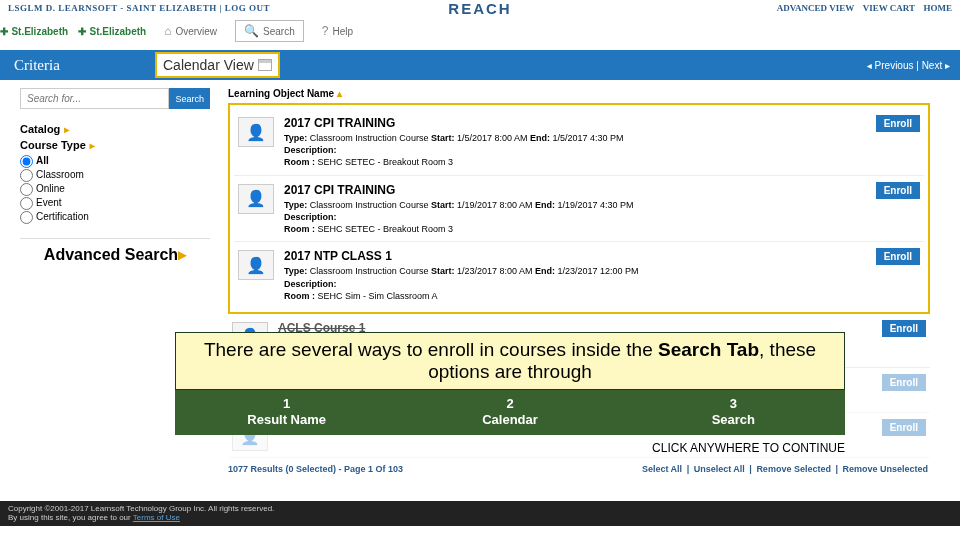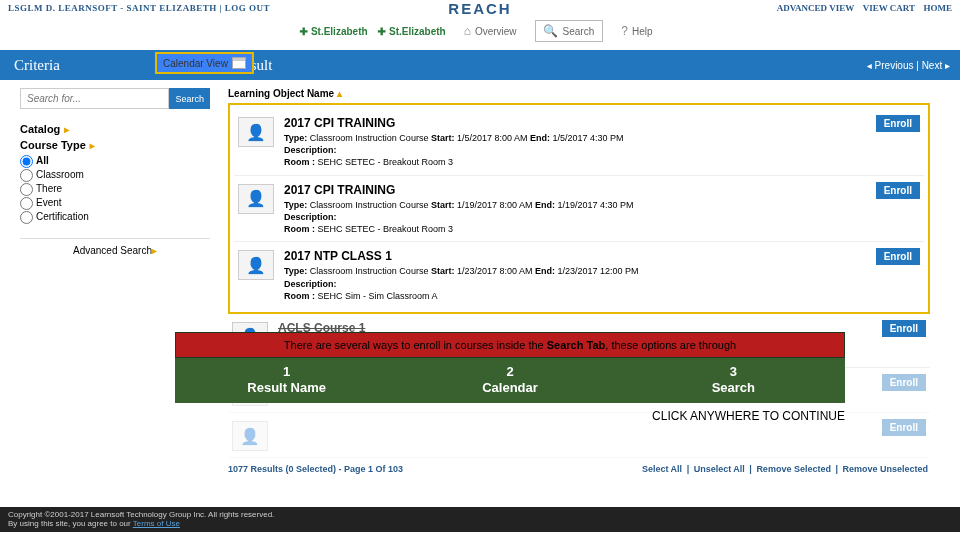--- a/index.html
+++ b/index.html
@@ -2,61 +2,61 @@
 <html><head>
 <meta charset="utf-8">
 <style>
   * { box-sizing: border-box; margin: 0; padding: 0; }
   body { font-family: Arial, sans-serif; font-size: 11px; width: 960px; height: 540px; overflow: hidden; background: #fff; position: relative; }
   .topbar { display: flex; justify-content: space-between; align-items: center; padding: 3px 8px; font-size: 9px; font-weight: bold; color: #2a5a8a; gap: 36px; }
   .topbar .left { font-family: Georgia, serif; letter-spacing: 0.5px; }
   .topbar .left a { color: #2a5a8a; text-decoration: none; }
   .topbar .center { position: absolute; left: 50%; transform: translateX(-50%); font-size: 15px; letter-spacing: 2px; color: #2a5a8a; font-weight: bold; }
   .topbar .right a { color: #2a5a8a; text-decoration: none; margin-left: 6px; font-family: Georgia, serif; font-size: 9px; }
-  .subnav { display: flex; justify-content: center; align-items: center; gap: 10px; padding: 4px 0 8px; font-size: 10px; color: #444; }
+  .subnav { display: flex; justify-content: flex-start; align-items: center; gap: 10px; padding: 4px 0 8px; font-size: 10px; color: #444; }
   .subnav .logo { display: inline-flex; align-items: center; gap: 3px; font-weight: bold; color: #2a7a3a; }
   .subnav .logo::before { content: "✚"; color: #2a7a3a; }
   .subnav .navitem { display: inline-flex; align-items: center; gap: 4px; padding: 3px 8px; color: #666; cursor: pointer; }
   .subnav .navitem.active { border: 1px solid #bbb; background: #fff; }
   .subnav .icon { font-size: 12px; color: #888; }
   .bluebar { background: #2176bd; color: #fff; display: flex; align-items: center; height: 30px; position: relative; }
   .bluebar .criteria { width: 220px; padding: 0 14px; font-family: Georgia, serif; font-size: 15px; }
   .bluebar .result { padding: 0 14px; font-family: Georgia, serif; font-size: 15px; }
   .bluebar .pager { position: absolute; right: 10px; font-size: 10px; }
   .bluebar .pager span { cursor: pointer; }
-  .calview { position: absolute; left: 155px; top: 2px; background: #3b82f6; color: #333; border: 2px solid #e6b800; padding: 3px 6px; font-size: 10px; display: flex; align-items: center; gap: 4px; z-index: 5; }
+  .calview { position: absolute; left: 155px; top: 2px; background: #ffffff; color: #333; border: 2px solid #e6b800; padding: 3px 6px; font-size: 14px; display: flex; align-items: center; gap: 4px; z-index: 5; }
   .calview::after { content: ""; width: 12px; height: 10px; background: linear-gradient(#ccc 30%, #fff 30%); border: 1px solid #aaa; }
   .main { display: flex; }
   .sidebar { width: 220px; padding: 8px 10px 8px 20px; }
   .searchrow { display: flex; margin-bottom: 14px; }
   .searchrow input { flex: 1; border: 1px solid #ccc; padding: 4px 6px; font-size: 10px; color: #888; font-style: italic; }
   .searchrow button { background: #2176bd; color: #fff; border: none; padding: 0 6px; font-size: 9px; cursor: pointer; }
   .filter-head { font-weight: bold; font-size: 11px; margin: 0 0 4px; display: flex; align-items: center; gap: 4px; }
   .filter-head::after { content: "▸"; color: #e6a400; font-size: 10px; }
   .radios label { display: block; font-size: 10px; margin: 1px 0; }
   .radios input { vertical-align: middle; margin-right: 3px; }
-  .adv { text-align: center; font-weight: normal; font-size: 10px; margin-top: 14px; padding-top: 6px; border-top: 1px solid #ddd; cursor: pointer; }
+  .adv { text-align: center; font-weight: bold; font-size: 16px; margin-top: 14px; padding-top: 6px; border-top: 1px solid #ddd; cursor: pointer; }
   .adv::after { content: "▸"; color: #e6a400; }
   .results { flex: 1; padding: 8px 30px 0 8px; position: relative; }
   .sorter { font-weight: bold; font-size: 10px; margin-bottom: 4px; }
   .sorter::after { content: " ▴"; color: #e6a400; }
   .resultbox { border: 2px solid #e6b800; padding: 4px 4px; }
   .course { display: flex; align-items: flex-start; padding: 6px 4px; border-bottom: 1px solid #eee; gap: 10px; }
   .course:last-child { border-bottom: none; }
   .course .thumb { width: 36px; height: 30px; border: 1px solid #ccc; background: #f4f4f4; display: flex; align-items: center; justify-content: center; font-size: 16px; color: #555; flex-shrink: 0; margin-top: 2px; }
   .course .info { flex: 1; font-size: 9px; line-height: 1.35; }
   .course .title { font-size: 12px; font-weight: bold; margin-bottom: 1px; }
   .course .info b { font-weight: bold; }
   .course .enroll { background: #2176bd; color: #fff; padding: 3px 8px; font-size: 10px; font-weight: bold; cursor: pointer; flex-shrink: 0; }
   .statusline { display: flex; justify-content: space-between; font-size: 9px; color: #2a5a8a; padding: 6px 0 4px; font-weight: bold; }
   .statusline .right a { color: #2a5a8a; text-decoration: none; margin: 0 2px; }
-  .footer { position: absolute; bottom: 8px; left: 0; right: 0; background: #222; color: #ccc; font-size: 8px; padding: 3px 8px; line-height: 1.2; }
+  .footer { position: absolute; bottom: 14px; left: 0; right: 0; background: #222; color: #ccc; font-size: 8px; padding: 3px 8px; line-height: 1.2; }
   .footer a { color: #5aa0d8; }
   .overlay { position: absolute; left: 175px; right: 115px; top: 332px; z-index: 10; }
-  .overlay .banner { background: #b91c1c; color: #000; text-align: center; padding: 6px 10px; font-size: 11px; border: 1px solid #1e3a1e; }
+  .overlay .banner { background: #fef9c3; color: #000; text-align: center; padding: 6px 10px; font-size: 19px; border: 1px solid #1e3a1e; }
   .overlay .banner b { font-weight: bold; }
   .overlay .opts { background: #38612f; color: #fff; display: flex; text-align: center; }
   .overlay .opts > div { flex: 1; padding: 6px 4px; font-size: 13px; font-weight: bold; line-height: 1.25; }
   .click { text-align: right; font-size: 12px; padding: 6px 0 2px; color: #000; }
   .partial .title { text-decoration: line-through; color: #555; }
 </style>
 </head>
 <body>
 
 <div class="topbar">
@@ -103,21 +103,21 @@
   <div class="sidebar">
     <div class="searchrow">
       <input type="text" placeholder="Search for..." style="">
       <button>Search</button>
     </div>
     <div class="filter-head">Catalog</div>
     <div class="filter-head">Course Type</div>
     <div class="radios">
       <label><input type="radio" name="ct" checked="" style=""><b>All</b></label>
       <label><input type="radio" name="ct" style=""><span>Classroom</span></label>
-      <label><input type="radio" name="ct" style=""><span>There</span></label>
+      <label><input type="radio" name="ct" style=""><span>Online</span></label>
       <label><input type="radio" name="ct" style=""><span>Event</span></label>
       <label><input type="radio" name="ct" style=""><span>Certification</span></label>
     </div>
     <div class="adv">Advanced Search</div>
   </div>
 
   <div class="results">
     <div class="sorter">Learning Object Name</div>
     <div class="resultbox">
 

